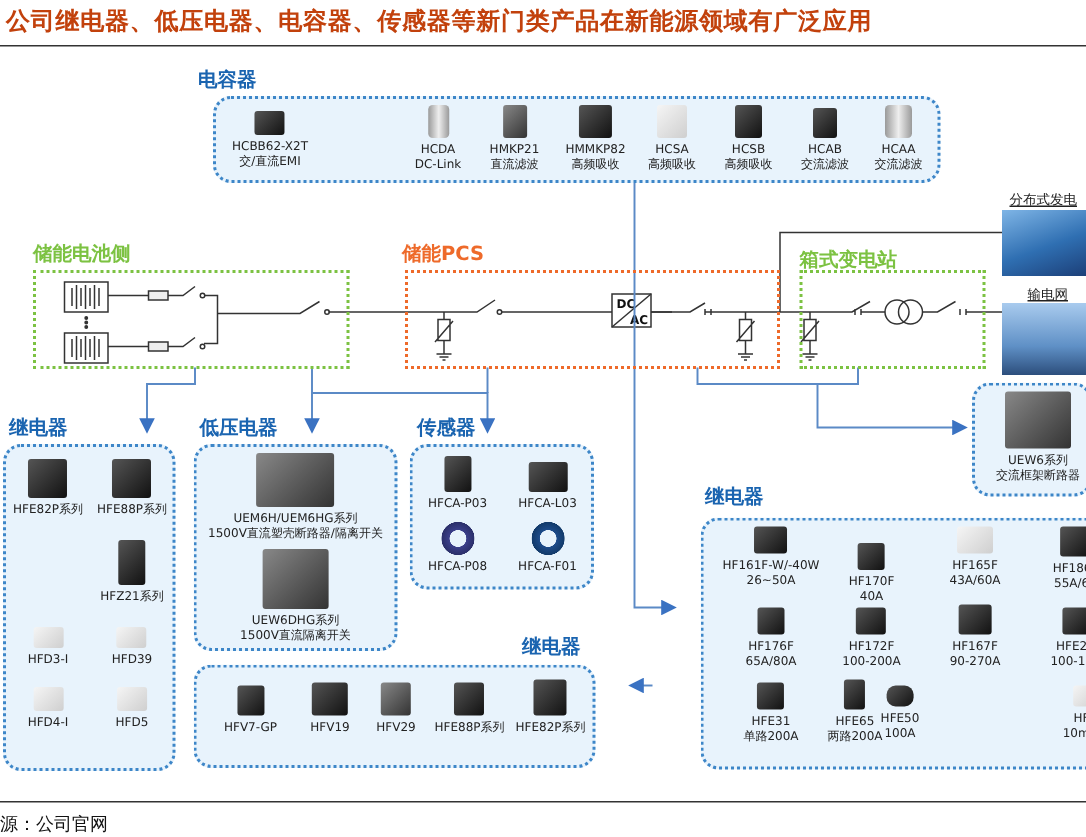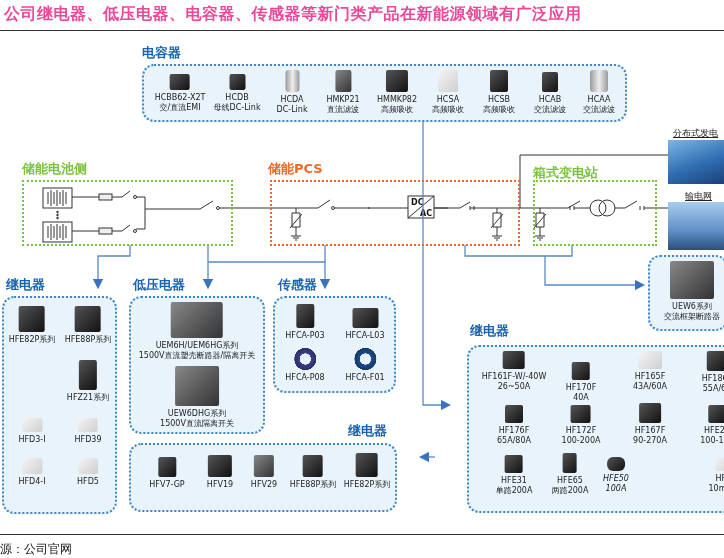--- a/index.html
+++ b/index.html
@@ -1,17 +1,17 @@
 <!DOCTYPE html>
 <html><head>
 <meta charset="utf-8">
 <style>
   html,body{margin:0;padding:0;}
   body{width:724px;height:558px;position:relative;overflow:hidden;background:#fff;font-family:"DejaVu Sans",sans-serif;}
-  .title{position:absolute;left:4px;top:4px;font-family:"DejaVu Serif",serif;font-size:16px;font-weight:bold;color:#ec4899;letter-spacing:0.5px;white-space:nowrap;}
+  .title{position:absolute;left:4px;top:4px;font-family:"DejaVu Serif",serif;font-size:16px;font-weight:bold;color:#c2410c;letter-spacing:0.5px;white-space:nowrap;}
   .rule{position:absolute;left:0;width:724px;height:1px;background:#333;}
   .source{position:absolute;left:0;top:541px;font-family:"DejaVu Serif",serif;font-size:12px;color:#111;white-space:nowrap;}
   .sec-label{position:absolute;font-weight:bold;font-size:13px;white-space:nowrap;}
   .blue{color:#1a64b0;}
   .green{color:#7cc242;}
   .orange{color:#ee6a2a;}
   .panel{position:absolute;border:2px dotted #3d86c8;border-radius:12px;background:#e8f3fc;box-sizing:border-box;}
   .gpanel{position:absolute;border:2px dotted #7cc242;box-sizing:border-box;}
   .opanel{position:absolute;border:2px dotted #ee6a2a;box-sizing:border-box;}
   .item{position:absolute;text-align:center;font-size:8px;color:#222;line-height:10px;white-space:nowrap;transform:translateX(-50%);}
@@ -85,45 +85,40 @@
     <path d="M208,245 V284" marker-end="url(#arr)"></path>
     <path d="M208,262 H325 V284" marker-end="url(#arr)"></path>
     <path d="M325,245 V262"></path>
     <path d="M423,245 V80" marker-end="url(#arr)"></path>
     <path d="M423,245 V405 H446" marker-end="url(#arr)"></path>
     <path d="M465,245 V256 H572 V245 M545,256 V285 H640" marker-end="url(#arr)"></path>
     <path d="M435,457 H424" marker-end="url(#arr)"></path>
   </g>
 </svg>
 
-<div class="sec-label blue" style="left:142px;top:44px;">电容器</div>
+<div class="sec-label blue" style="left:132px;top:44px;">电容器</div>
 <div class="sec-label green" style="left:22px;top:160px;">储能电池侧</div>
 <div class="sec-label orange" style="left:268px;top:160px;">储能PCS</div>
 <div class="sec-label green" style="left:533px;top:164px;">箱式变电站</div>
 <div class="sec-label blue" style="left:6px;top:276px;">继电器</div>
 <div class="sec-label blue" style="left:133px;top:276px;">低压电器</div>
 <div class="sec-label blue" style="left:278px;top:276px;">传感器</div>
 <div class="sec-label blue" style="left:348px;top:422px;">继电器</div>
 <div class="sec-label blue" style="left:470px;top:322px;">继电器</div>
 
 <div class="gpanel" style="left:22px;top:180px;width:211px;height:66px;"></div>
 <div class="opanel" style="left:270px;top:180px;width:250px;height:66px;"></div>
 <div class="gpanel" style="left:533px;top:180px;width:124px;height:66px;"></div>
 
 <div class="panel" style="left:142px;top:64px;width:485px;height:58px;">
   <div class="item" style="left:36px;top:8px;">
       <div class="img dark" style="width:20px;height:16px;"></div>
       <div>HCBB62-X2T</div>
       <div>交/直流EMI</div>
     </div>
-  <div class="item" style="left:93px;top:8px;">
-      <div class="img dark" style="width:16px;height:16px;"></div>
-      <div>HCDB</div>
-      <div>母线DC-Link</div>
-    </div>
   <div class="item" style="left:148px;top:4px;">
       <div class="img metal" style="width:14px;height:22px;border-radius:3px;"></div>
       <div>HCDA</div>
       <div>DC-Link</div>
     </div>
   <div class="item" style="left:199px;top:4px;">
       <div class="img grey" style="width:16px;height:22px;"></div>
       <div>HMKP21</div>
       <div>直流滤波</div>
     </div>
@@ -297,21 +292,21 @@
   <div class="item" style="left:45px;top:108px;">
       <div class="img dark" style="width:18px;height:18px;"></div>
       <div>HFE31</div>
       <div>单路200A</div>
     </div>
   <div class="item" style="left:101px;top:106px;">
       <div class="img dark" style="width:14px;height:20px;"></div>
       <div>HFE65</div>
       <div>两路200A</div>
     </div>
-  <div class="item" style="left:147px;top:110px;font-style:italic;">
+  <div class="item" style="left:131px;top:110px;">
       <div class="img dark" style="width:18px;height:14px;border-radius:6px;"></div>
       <div>HFE50</div>
       <div>100A</div>
     </div>
   <div class="item" style="left:255px;top:110px;">
       <div class="img light" style="width:18px;height:14px;"></div>
       <div>HFD</div>
       <div>10mA 1</div>
     </div>
 </div>

